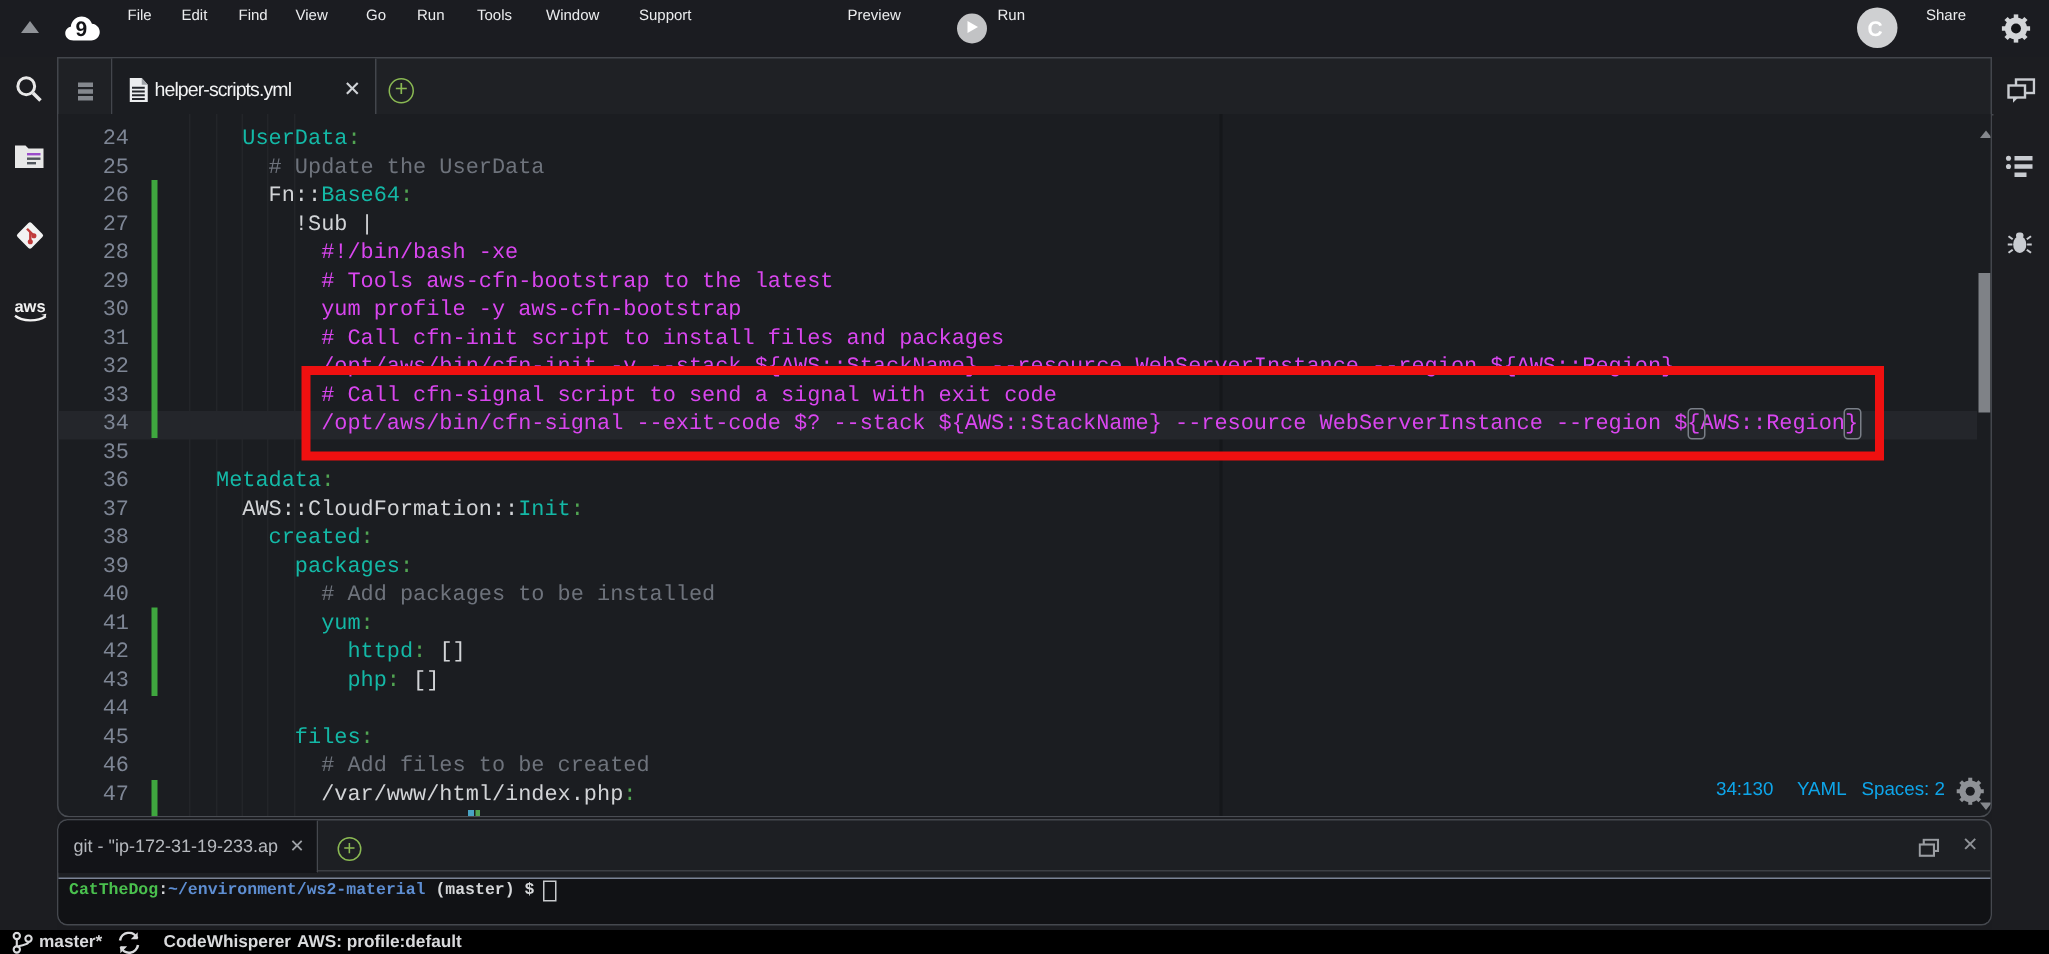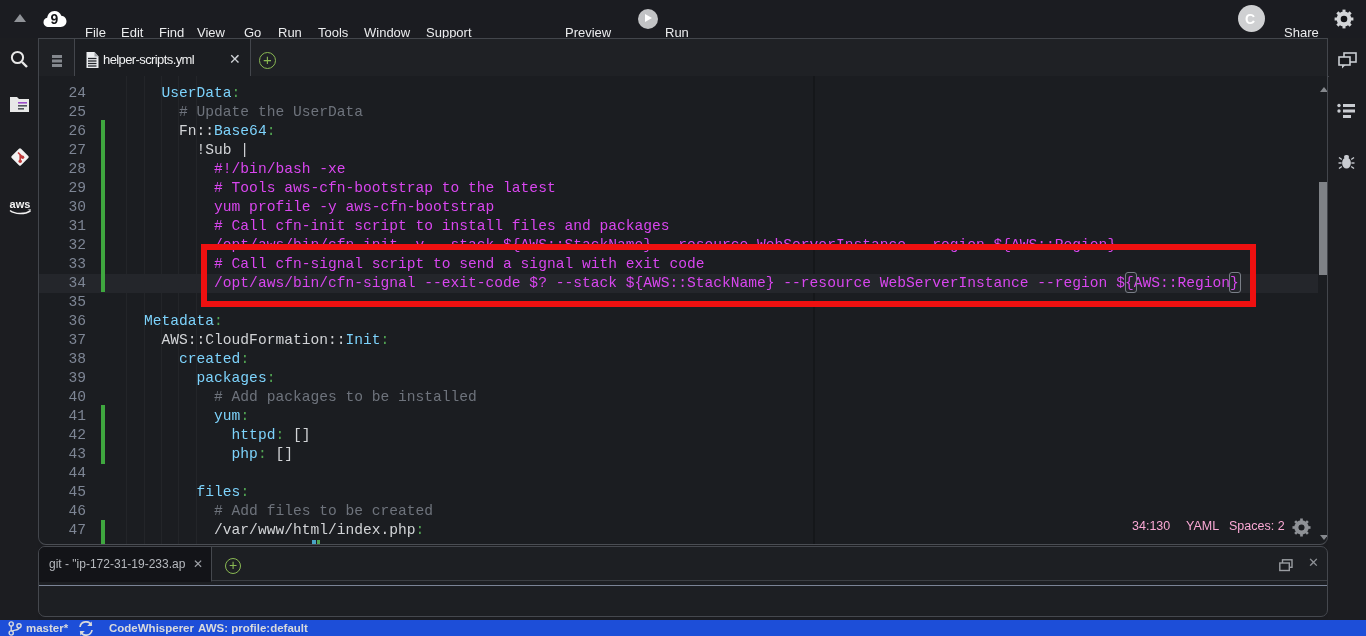--- a/index.html
+++ b/index.html
@@ -2,59 +2,59 @@
 <html><head>
 <meta charset="utf-8">
 <style>
   * { margin:0; padding:0; box-sizing:border-box; }
   html,body { width:1366px; height:636px; background:#1b1c20; overflow:hidden;
     font-family:"Liberation Sans", sans-serif; }
   .abs { position:absolute; }
   #stage { position:relative; width:1366px; height:636px; }
   
   #menubar { position:absolute; left:0; top:0; width:1366px; height:38px; background:#1b1c21; }
-  .menuitem { position:absolute; top:5px; font-size:13px; color:#ebecee;margin-top:20px; }
+  .menuitem { position:absolute; top:5px; font-size:10px; color:#ebecee; }
   
   #leftbar { position:absolute; left:0; top:38px; width:38px; height:582px; background:#1c1d21; }
   #rightbar { position:absolute; left:1328px; top:38px; width:38px; height:582px; background:#1c1d21; }
   
   #tabbar { position:absolute; left:38px; top:38px; width:1290px; height:38px; background:#1f2125;
      border-top:1px solid #43464c; border-left:1px solid #43464c; border-right:1px solid #43464c; }
   #menubox { position:absolute; left:0; top:0; width:36px; height:38px; border-right:1px solid #43464c; }
   #activetab { position:absolute; left:36px; top:0; width:176px; height:38px; background:#1b1d21;
      border-right:1px solid #43464c; }
   
   #editor { position:absolute; left:38px; top:76px; width:1290px; height:469px; background:#1b1d21;
      border-left:1px solid #43464c; border-right:1px solid #43464c; border-bottom:1.5px solid #4a4d53; border-radius:0 0 8px 8px; overflow:hidden; }
   #editor pre { font-family:"Liberation Mono", monospace; font-size:14.6px; line-height:19px; }
   #gutter { position:absolute; left:0; top:8px; width:47px; text-align:right; color:#7e8695; }
   #code { position:absolute; left:70px; top:8px; color:#d2d4d7; }
-  .r { color:#7dd3fc; } 
+  .r { color:#14b8a6; } 
   .g { color:#52a553; } 
   .c { color:#d946ef; } 
   .m { color:#6e737c; } 
   .guide { position:absolute; top:0; width:1px; height:469px; background:#232529; }
   .gbar { position:absolute; left:62px; width:4px; background:#3fa73f; }
   #activeline { position:absolute; left:0; top:198px; width:1279px; height:19px; background:#24262b; }
   #printmargin { position:absolute; left:774px; top:0; width:2px; height:469px; background:#15171a; }
   #redrect { position:absolute; left:162px; top:168px; width:1055px; height:63px;
      border:6px solid #ef1010; }
   .brbox { position:absolute; border:1px solid #7a7f88; border-radius:3px; width:12px; height:21px; top:196px; }
   
-  #edstatus { position:absolute; left:0; top:443px; width:1288px; height:24px; font-size:12.5px; color:#f9a8d4; }
+  #edstatus { position:absolute; left:12px; top:443px; width:1288px; height:24px; font-size:12.5px; color:#0ea5e9; }
   
   #panel { position:absolute; left:38px; top:546px; width:1290px; height:71px; background:#1d1f23;
      border:1px solid #45484e; border-radius:7px; }
   #termtab { position:absolute; left:0; top:0; width:173px; height:35px; background:#131418;
      border-right:1px solid #45484e; border-bottom:1px solid #131418; border-radius:6px 0 0 0; }
   #termstrip { position:absolute; left:0; top:0; width:1288px; height:34px; border-bottom:1px solid #3c3f44; }
   #termbody { position:absolute; left:0; top:39px; width:1288px; height:30px; background:#111215;
      border-radius:0 0 6px 6px; font-family:"Liberation Mono", monospace; font-weight:bold; font-size:11px; }
   
-  #botbar { position:absolute; left:0; top:620px; width:1366px; height:16px; background:#1d4ed8;
+  #botbar { position:absolute; left:0; top:620px; width:1366px; height:16px; background:#000000;
      color:#d9dadc; font-size:11.5px; font-weight:bold; }
   .bi { position:absolute; top:2px; }
 </style>
 </head>
 <body>
 <div id="stage">
 
   <div id="menubar">
     <div class="abs" style="left:14px;top:14px;width:0;height:0;border-left:6px solid transparent;border-right:6px solid transparent;border-bottom:8px solid #909398;"></div>
     <svg class="abs" style="left:43px;top:10px" width="24" height="18" viewBox="0 0 24 18">
@@ -258,20 +258,24 @@
       <span class="abs" style="left:10px;top:10px;font-size:12px;color:#b6b9be;">git - "ip-172-31-19-233.ap</span>
       <span class="abs" style="left:154px;top:10px;font-size:12px;color:#9fa2a7;">✕</span>
     </div>
     <div class="abs" style="left:186px;top:11px;width:16px;height:16px;border:1.5px solid #8ab953;border-radius:50%;color:#8ab953;font-size:14px;line-height:13px;text-align:center;">+</div>
     <svg class="abs" style="left:1240px;top:12px" width="14" height="13" viewBox="0 0 14 13">
       <rect x="3.5" y="0.8" width="9.5" height="7.5" fill="none" stroke="#9a9da2" stroke-width="1.4"></rect>
       <rect x="0.8" y="4" width="9.5" height="7.5" fill="#1d1f23" stroke="#9a9da2" stroke-width="1.4"></rect>
     </svg>
     <span class="abs" style="left:1269px;top:8px;font-size:13px;color:#8f9297;">✕</span>
     <div class="abs" style="left:0;top:37.5px;width:1288px;height:1.5px;background:#7b8496;"></div>
+    <div id="termbody">
+      <span class="abs" style="left:7px;top:2px;"><span style="color:#4ac04e">CatTheDog</span><span style="color:#d6d8da">:</span><span style="color:#5e8ed2">~/environment/ws2-material</span><span style="color:#d6d8da"> (master) $</span></span>
+      <div class="abs" style="left:323px;top:0.5px;width:9px;height:14px;border:1.5px solid #c8cacd;"></div>
+    </div>
   </div>
 
   <div id="botbar">
     <svg class="bi" style="left:8px;top:1px" width="14" height="15" viewBox="0 0 14 15">
       <circle cx="3.2" cy="3" r="2.1" fill="none" stroke="#d9dadc" stroke-width="1.4"></circle>
       <circle cx="3.2" cy="12" r="2.1" fill="none" stroke="#d9dadc" stroke-width="1.4"></circle>
       <circle cx="11" cy="4.8" r="2.1" fill="none" stroke="#d9dadc" stroke-width="1.4"></circle>
       <path d="M3.2 5.1 V9.9 M11 6.9 C11 9.5 5 8.7 3.6 10.5" fill="none" stroke="#d9dadc" stroke-width="1.4"></path>
     </svg>
     <span class="bi" style="left:26px">master*</span>

